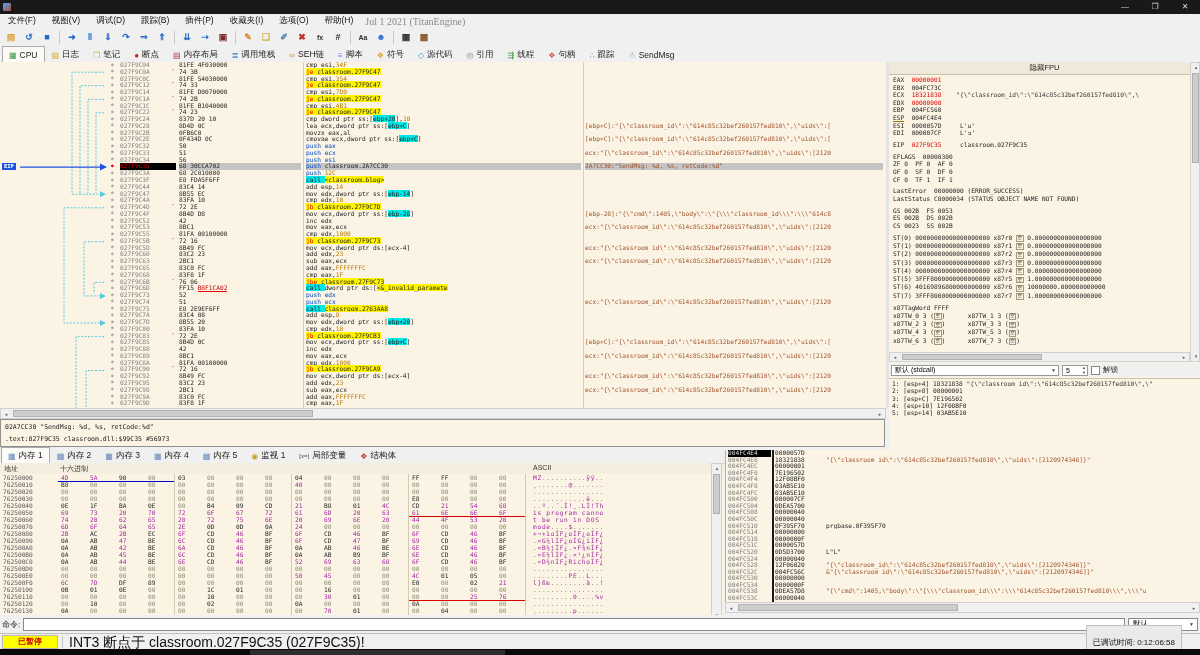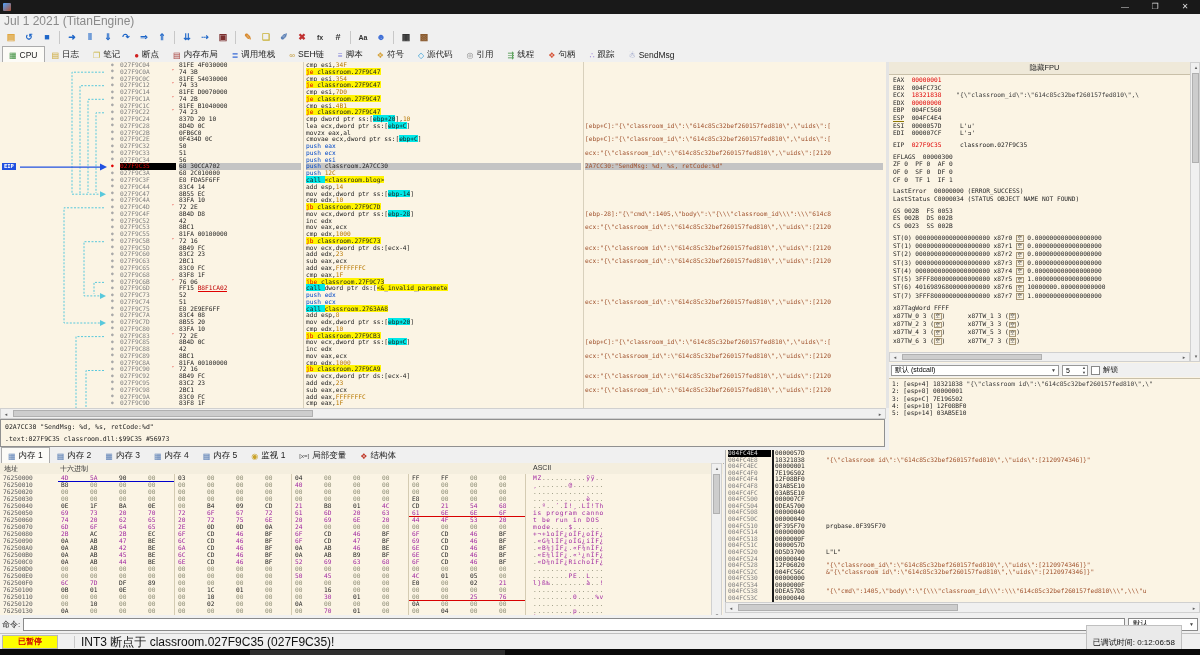--- a/index.html
+++ b/index.html
@@ -8,21 +8,21 @@
   .abs{position:absolute;}
   
   #titlebar{left:0;top:0;width:1200px;height:14px;background:#191919;color:#E8E8E8;
             display:flex;align-items:center;font-size:8.5px;}
   #appicon{width:8px;height:8px;margin:0 4px 0 3px;background:linear-gradient(135deg,#4da3ff,#b05030);border-radius:1px;}
   #wincontrols{margin-left:auto;display:flex;height:14px;}
   .wbtn{width:30px;text-align:center;font-size:8px;line-height:14px;color:#ddd;}
   
   #menubar{left:0;top:14px;width:1200px;height:14px;background:#F0F0F0;display:flex;align-items:center;font-size:8.5px;color:#111;border-bottom:1px solid #E2E2E2;}
   .mitem{padding:0 8px;}
-  #menusuffix{color:#8A8A8A;font-size:12px;margin-left:4px;}
+  #menusuffix{color:#8A8A8A;font-size:10px;margin-left:4px;font-family:Liberation Serif, serif;}
   
   #toolbar{left:0;top:28px;width:1200px;height:18px;background:#F0F0F0;display:flex;align-items:center;padding-left:2px;}
   .tbtn{width:16px;height:15px;margin:0 1px;display:flex;align-items:center;justify-content:center;
         font-size:9px;font-weight:bold;}
   .tsep{width:1px;height:13px;background:#C8C8C8;margin:0 3px;}
   
   #tabbar{left:0;top:46px;width:1200px;height:16px;background:#F0F0F0;display:flex;align-items:flex-end;border-bottom:1px solid #ABABAB;padding-left:2px;}
   .tab{height:14px;display:flex;align-items:center;padding:0 6px;font-size:8.5px;color:#222;
        border:1px solid transparent;border-bottom:none;white-space:nowrap;}
   .tab .tglyph{font-size:8px;margin-right:3px;}
@@ -109,41 +109,42 @@
   
   #cmdrow{left:0;top:615px;width:1200px;height:18px;background:#F0F0F0;display:flex;align-items:center;gap:3px;padding:0 2px;box-sizing:border-box;}
   #cmdlabel{font-size:8px;color:#222;}
   #cmdinput{flex:1;height:13px;background:#fff;border:1px solid #8A8A8A;box-sizing:border-box;}
   #botsel{width:70px;height:13px;background:#fff;border:1px solid #8A8A8A;font-size:7.5px;display:flex;align-items:center;padding-left:4px;box-sizing:border-box;}
   #botsel .dd{margin-left:auto;font-size:5px;color:#444;padding-right:3px;}
   
   #statusbar{left:0;top:633px;width:1200px;height:16px;background:#F0F0F0;border-top:1px solid #C0C0C0;display:flex;align-items:center;}
   #pausedbadge{width:54px;height:12px;margin-left:2px;background:#FFFF00;color:#D00000;font-weight:bold;
                font-size:8px;text-align:center;line-height:12px;border:1px solid #B8B8B8;}
-  #statusmsg{font-size:12px;color:#111;margin-left:16px;border-left:1px solid #C8C8C8;padding-left:6px;height:12px;line-height:12px;flex:1;}
+  #statusmsg{font-size:14px;color:#111;margin-left:4px;border-left:1px solid #C8C8C8;padding-left:6px;height:12px;line-height:12px;flex:1;}
   #dbgtime{font-size:8px;color:#111;border:1px solid #C0C0C0;background:#EAEAEA;height:11px;line-height:11px;padding:11px 6px;margin-right:18px;}
   
   #blackstrip{left:0;top:649px;width:1200px;height:6px;background:#0A0A0A;}
   #blackseg{left:250px;top:650px;width:255px;height:5px;background:#2E2E2E;}
 </style>
 </head>
 <body>
 
 <div id="app">
 
   <div id="titlebar" class="abs">
     <span id="appicon"></span>
     <span id="wincontrols">
       <span class="wbtn">—</span>
       <span class="wbtn">❐</span>
       <span class="wbtn">✕</span>
     </span>
   </div>
 
   <div id="menubar" class="abs">
+    <span id="menuitems"><span class="mitem">文件(F)</span><span class="mitem">视图(V)</span><span class="mitem">调试(D)</span><span class="mitem">跟踪(B)</span><span class="mitem">插件(P)</span><span class="mitem">收藏夹(I)</span><span class="mitem">选项(O)</span><span class="mitem">帮助(H)</span></span>
     <span id="menusuffix">Jul 1 2021 (TitanEngine)</span>
   </div>
 
   <div id="toolbar" class="abs">
       <span class="tbtn">
         <span style="color: rgb(223, 166, 64);">▤</span>
       </span>
       <span class="tbtn">
         <span style="color: rgb(30, 102, 200);">↺</span>
       </span>

